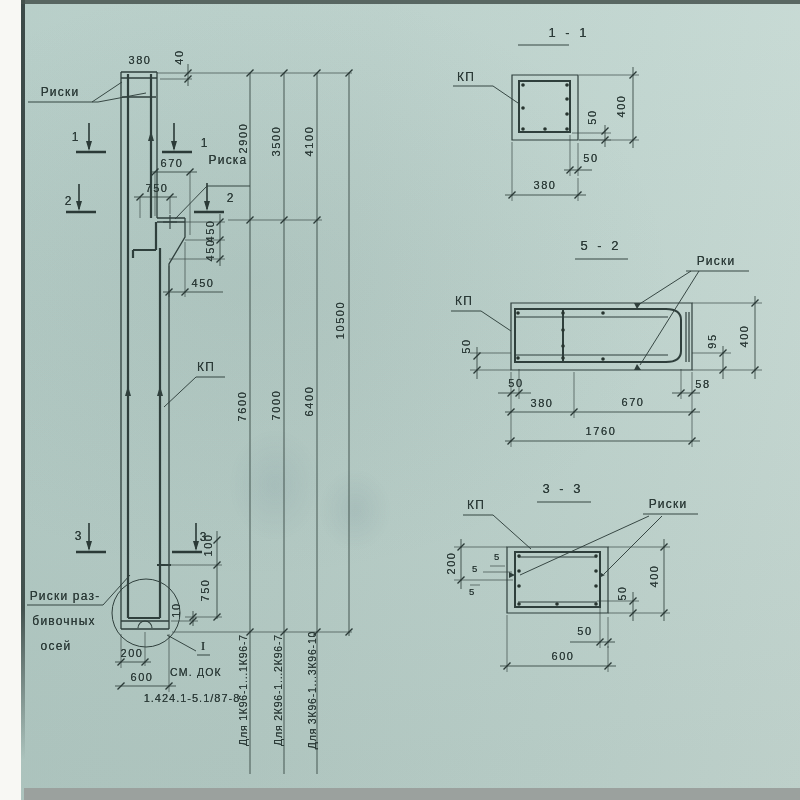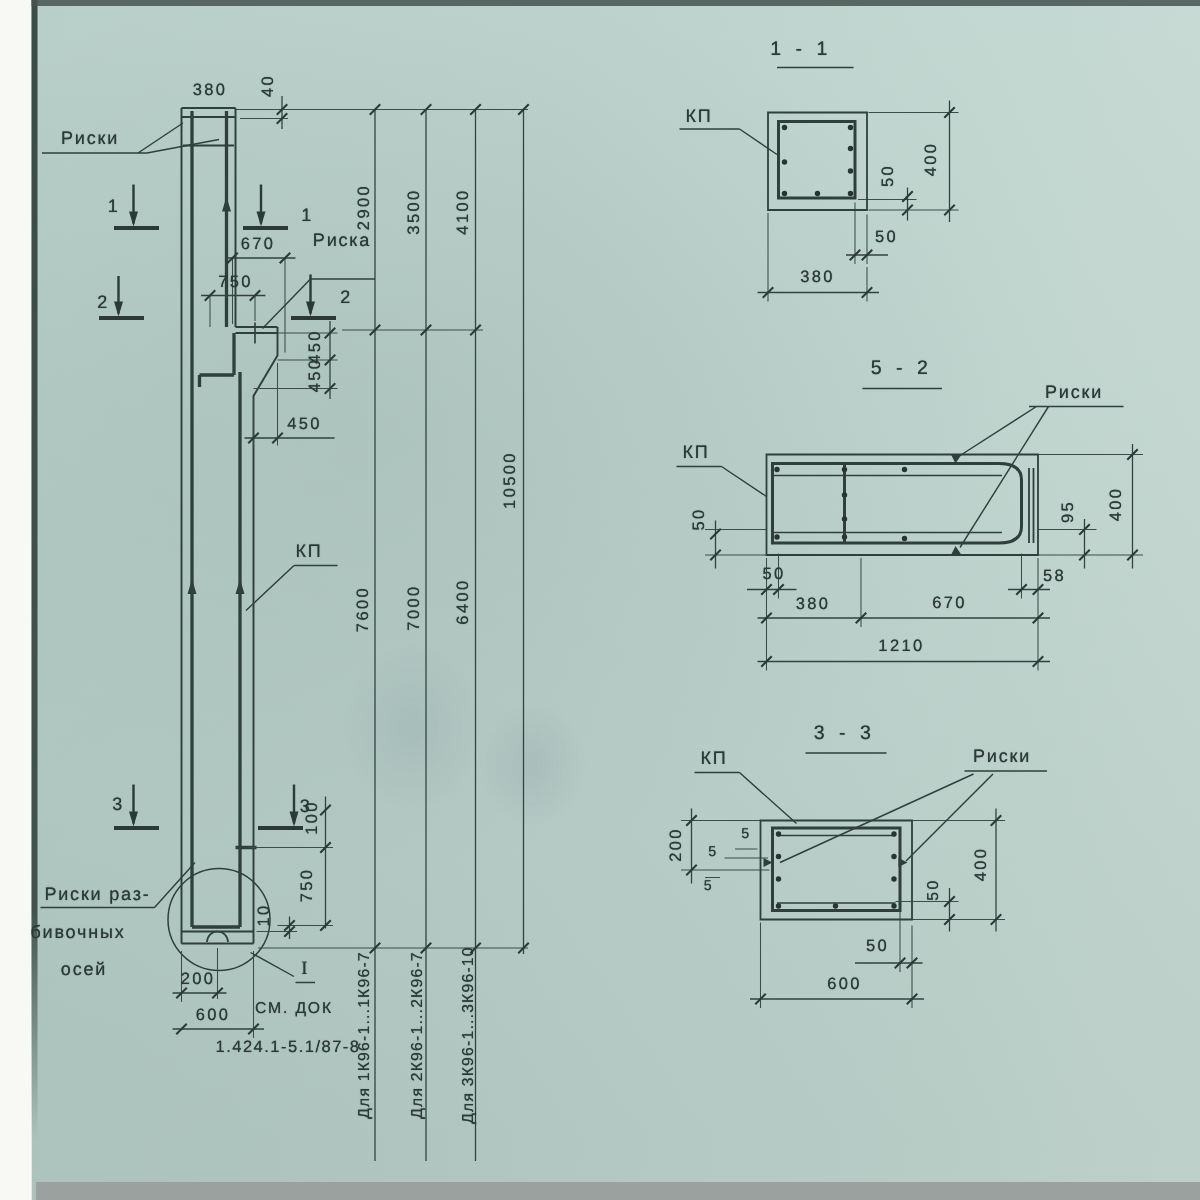--- a/index.html
+++ b/index.html
@@ -198,49 +198,49 @@
   <span class="lb rot" style="left:309px;top:141px">4100</span>
   <span class="lb rot" style="left:340px;top:320px">10500</span>
   <span class="lb cy" style="left:206px;top:367px">КП</span>
   <span class="lb rot" style="left:242px;top:406px">7600</span>
   <span class="lb rot" style="left:276px;top:405px">7000</span>
   <span class="lb rot" style="left:309px;top:401px">6400</span>
   <span class="lb rot" style="left:208px;top:545px">100</span>
   <span class="lb rot" style="left:205px;top:590px">750</span>
   <span class="lb rot" style="left:176px;top:610px">10</span>
   <span class="lb cy" style="left:65px;top:596px">Риски раз-</span>
-  <span class="lb cy" style="left:52px;top:621px">бивочных</span>
+  <span class="lb cy" style="left:64px;top:621px">бивочных</span>
   <span class="lb cy" style="left:56px;top:646px">осей</span>
   <span class="lb" style="left:132px;top:653px">200</span>
   <span class="lb" style="left:142px;top:677px">600</span>
   <span class="lb ser" style="left:203px;top:646px">I</span>
   <span class="lb cy" style="left:196px;top:672px;font-size:10.5px">СМ. ДОК</span>
   <span class="lb" style="left:192px;top:698px;letter-spacing:1px">1.424.1-5.1/87-8</span>
   <span class="lb rot app" style="left:243px;top:690px">Для 1К96-1...1К96-7</span>
   <span class="lb rot app" style="left:278px;top:690px">Для 2К96-1...2К96-7</span>
   <span class="lb rot app" style="left:312px;top:690px">Для 3К96-1...3К96-10</span>
 
-  <span class="lb t" style="left:534px;top:32px">1 - 1</span>
+  <span class="lb t" style="left:569px;top:32px">1 - 1</span>
   <span class="lb cy" style="left:466px;top:77px">КП</span>
   <span class="lb rot" style="left:592px;top:117px">50</span>
   <span class="lb rot" style="left:621px;top:106px">400</span>
   <span class="lb" style="left:591px;top:158px">50</span>
   <span class="lb" style="left:545px;top:185px">380</span>
 
   <span class="lb t" style="left:601px;top:245px">5 - 2</span>
   <span class="lb cy" style="left:716px;top:261px">Риски</span>
   <span class="lb cy" style="left:464px;top:301px">КП</span>
   <span class="lb rot" style="left:466px;top:346px">50</span>
   <span class="lb rot" style="left:712px;top:341px">95</span>
   <span class="lb rot" style="left:744px;top:336px">400</span>
   <span class="lb" style="left:516px;top:383px">50</span>
   <span class="lb" style="left:703px;top:384px">58</span>
   <span class="lb" style="left:542px;top:403px">380</span>
   <span class="lb" style="left:633px;top:402px">670</span>
-  <span class="lb" style="left:601px;top:431px">1210</span>
+  <span class="lb" style="left:601px;top:431px">1760</span>
 
   <span class="lb t" style="left:563px;top:488px">3 - 3</span>
   <span class="lb cy" style="left:476px;top:505px">КП</span>
   <span class="lb cy" style="left:668px;top:504px">Риски</span>
   <span class="lb rot" style="left:451px;top:563px">200</span>
   <span class="lb sm" style="left:497px;top:556px">5</span>
   <span class="lb sm" style="left:475px;top:568px">5</span>
   <span class="lb sm" style="left:472px;top:591px">5</span>
   <span class="lb rot" style="left:622px;top:593px;font-size:10.5px">50</span>
   <span class="lb rot" style="left:654px;top:576px">400</span>

